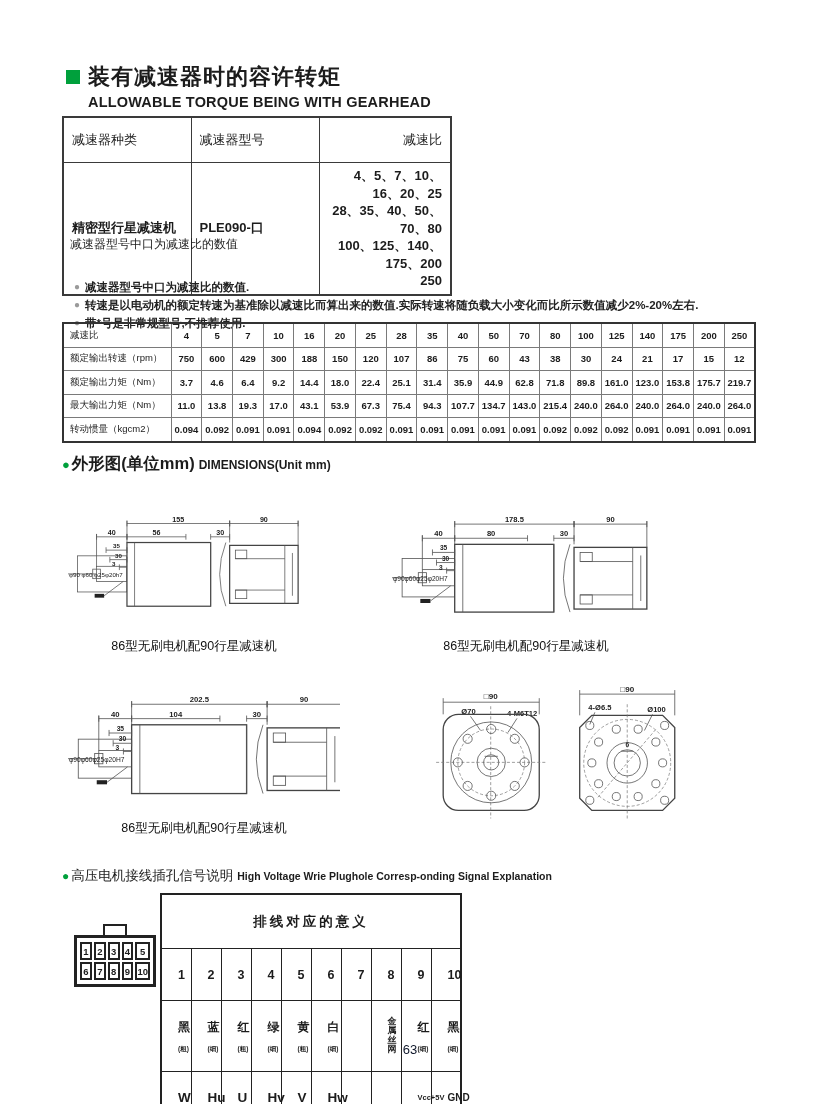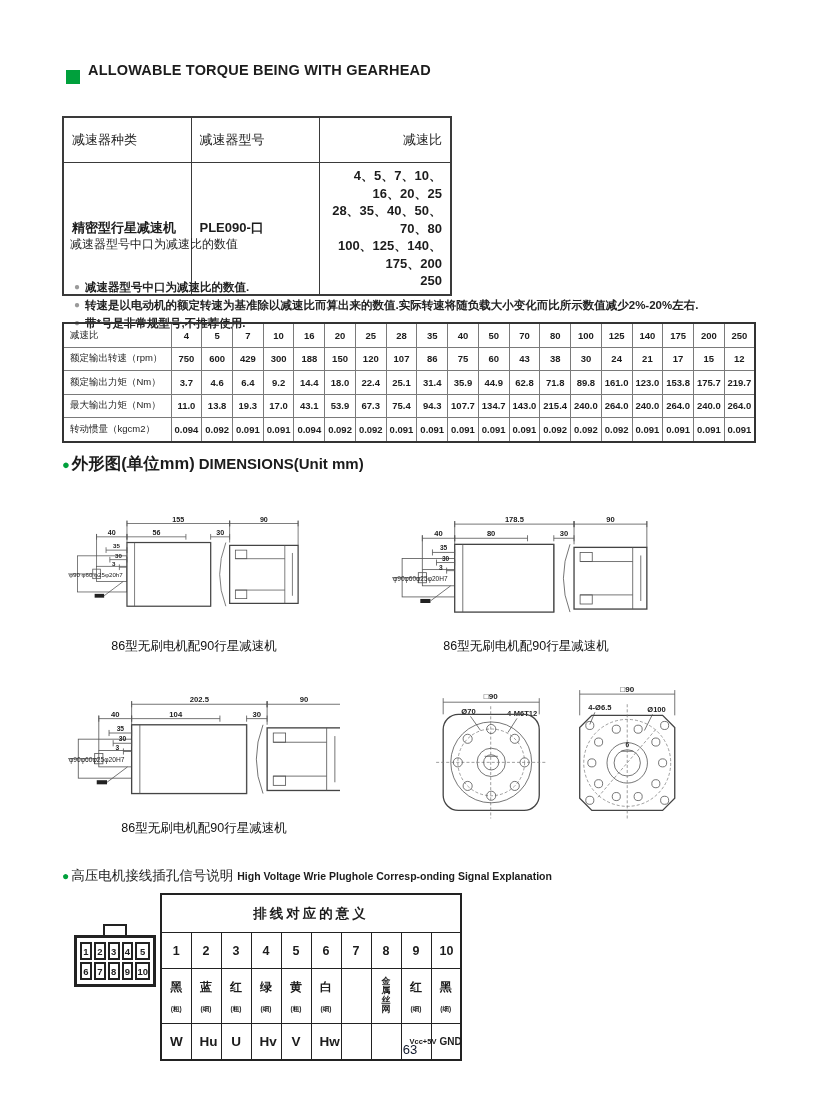--- a/index.html
+++ b/index.html
@@ -28,21 +28,21 @@
   
   .spec{position:absolute;left:62px;top:322px;width:694px;border-collapse:collapse;
         table-layout:fixed;border:2px solid #333;}
   .spec td{border:1px solid #7a7a7a;height:22.5px;text-align:center;font-size:9.5px;
            font-weight:600;padding:0;overflow:hidden;white-space:nowrap;}
   .spec td.lbl{text-align:left;padding-left:6px;font-weight:normal;font-size:9.5px;}
   
   .dim-head{position:absolute;left:62px;top:453px;}
   .dim-head .dot{color:var(--accent,#00A03C);font-size:13px;margin-right:2px;}
   .dh-cn{font-size:16.5px;font-weight:bold;}
-  .dh-en{font-size:15px;font-weight:bold;margin-left:4px;}
+  .dh-en{font-size:12px;font-weight:bold;margin-left:4px;}
   .dim-sub{position:absolute;left:62px;top:478px;font-size:12px;}
   .dim-sub .en{font-size:11px;font-weight:bold;margin-left:4px;}
   
   .draw{position:absolute;}
   .draw svg{display:block;width:100%;height:auto;}
   .draw-caption{position:absolute;text-align:center;font-size:12.5px;color:#111;}
   .ln{fill:none;stroke:#555;stroke-width:0.8;}
   .ln2{fill:#fff;stroke:#444;stroke-width:1.3;}
   .lnf{fill:none;stroke:#444;stroke-width:1.3;}
   .dsh{fill:none;stroke:#777;stroke-width:0.7;stroke-dasharray:3 2;}
@@ -55,40 +55,41 @@
   .wh-en{font-size:10.5px;font-weight:bold;margin-left:4px;}
   .connector{position:absolute;left:74px;top:924px;width:82px;}
   .conn-tab{width:24px;height:13px;border:2.5px solid #222;margin:0 auto -2px;background:#fff;
             box-sizing:border-box;}
   .conn-body{border:3px solid #222;background:#fff;padding:4px 3px;}
   .conn-grid{display:grid;grid-template-columns:repeat(5,1fr);gap:2px;}
   .conn-cell{border:2px solid #222;height:14px;display:flex;align-items:center;justify-content:center;
              font-weight:bold;font-size:9.5px;background:#fff;}
   .wire-table{position:absolute;left:160px;top:893px;border-collapse:collapse;border:2.5px solid #222;
               table-layout:fixed;width:302px;background:#fff;}
-  .wire-table td{border:1.5px solid #222;text-align:center;vertical-align:middle;padding:8px;}
+  .wire-table td{border:1.5px solid #222;text-align:center;vertical-align:middle;padding:16px;}
   .wire-table td.wt{height:21px;font-size:13.5px;font-weight:bold;letter-spacing:3px;}
   .wire-table td.pin{height:19px;font-size:12.5px;font-weight:bold;}
   .wire-table td.col{height:34px;font-weight:bold;}
   .cc{font-size:12px;white-space:pre-line;line-height:1.05;display:inline-block;vertical-align:middle;}
   .cc.two{font-size:9px;}
   .sfx{font-size:6.5px;vertical-align:-2px;}
   .wire-table td.sig{height:19px;font-size:13.5px;font-weight:bold;}
   .wire-table td.sig.small{font-size:7.5px;}
   .wire-table td.sig.med{font-size:10px;}
   
   .page-num{position:absolute;left:0;top:1042px;width:100%;text-align:center;font-size:13px;color:#0f172a;}
 </style>
 </head>
 <body>
 
 <div class="page">
 
   <div class="title-block">
     <span class="green-sq"></span>
+    <h1 class="t-cn">装有减速器时的容许转矩</h1>
     <h2 class="t-en">ALLOWABLE TORQUE BEING WITH GEARHEAD</h2>
   </div>
 
   <table class="gh-table">
     <colgroup>
         <col style="width:128px">
         <col style="width:128px">
         <col style="width:132px">
       </colgroup>
     <tbody>

